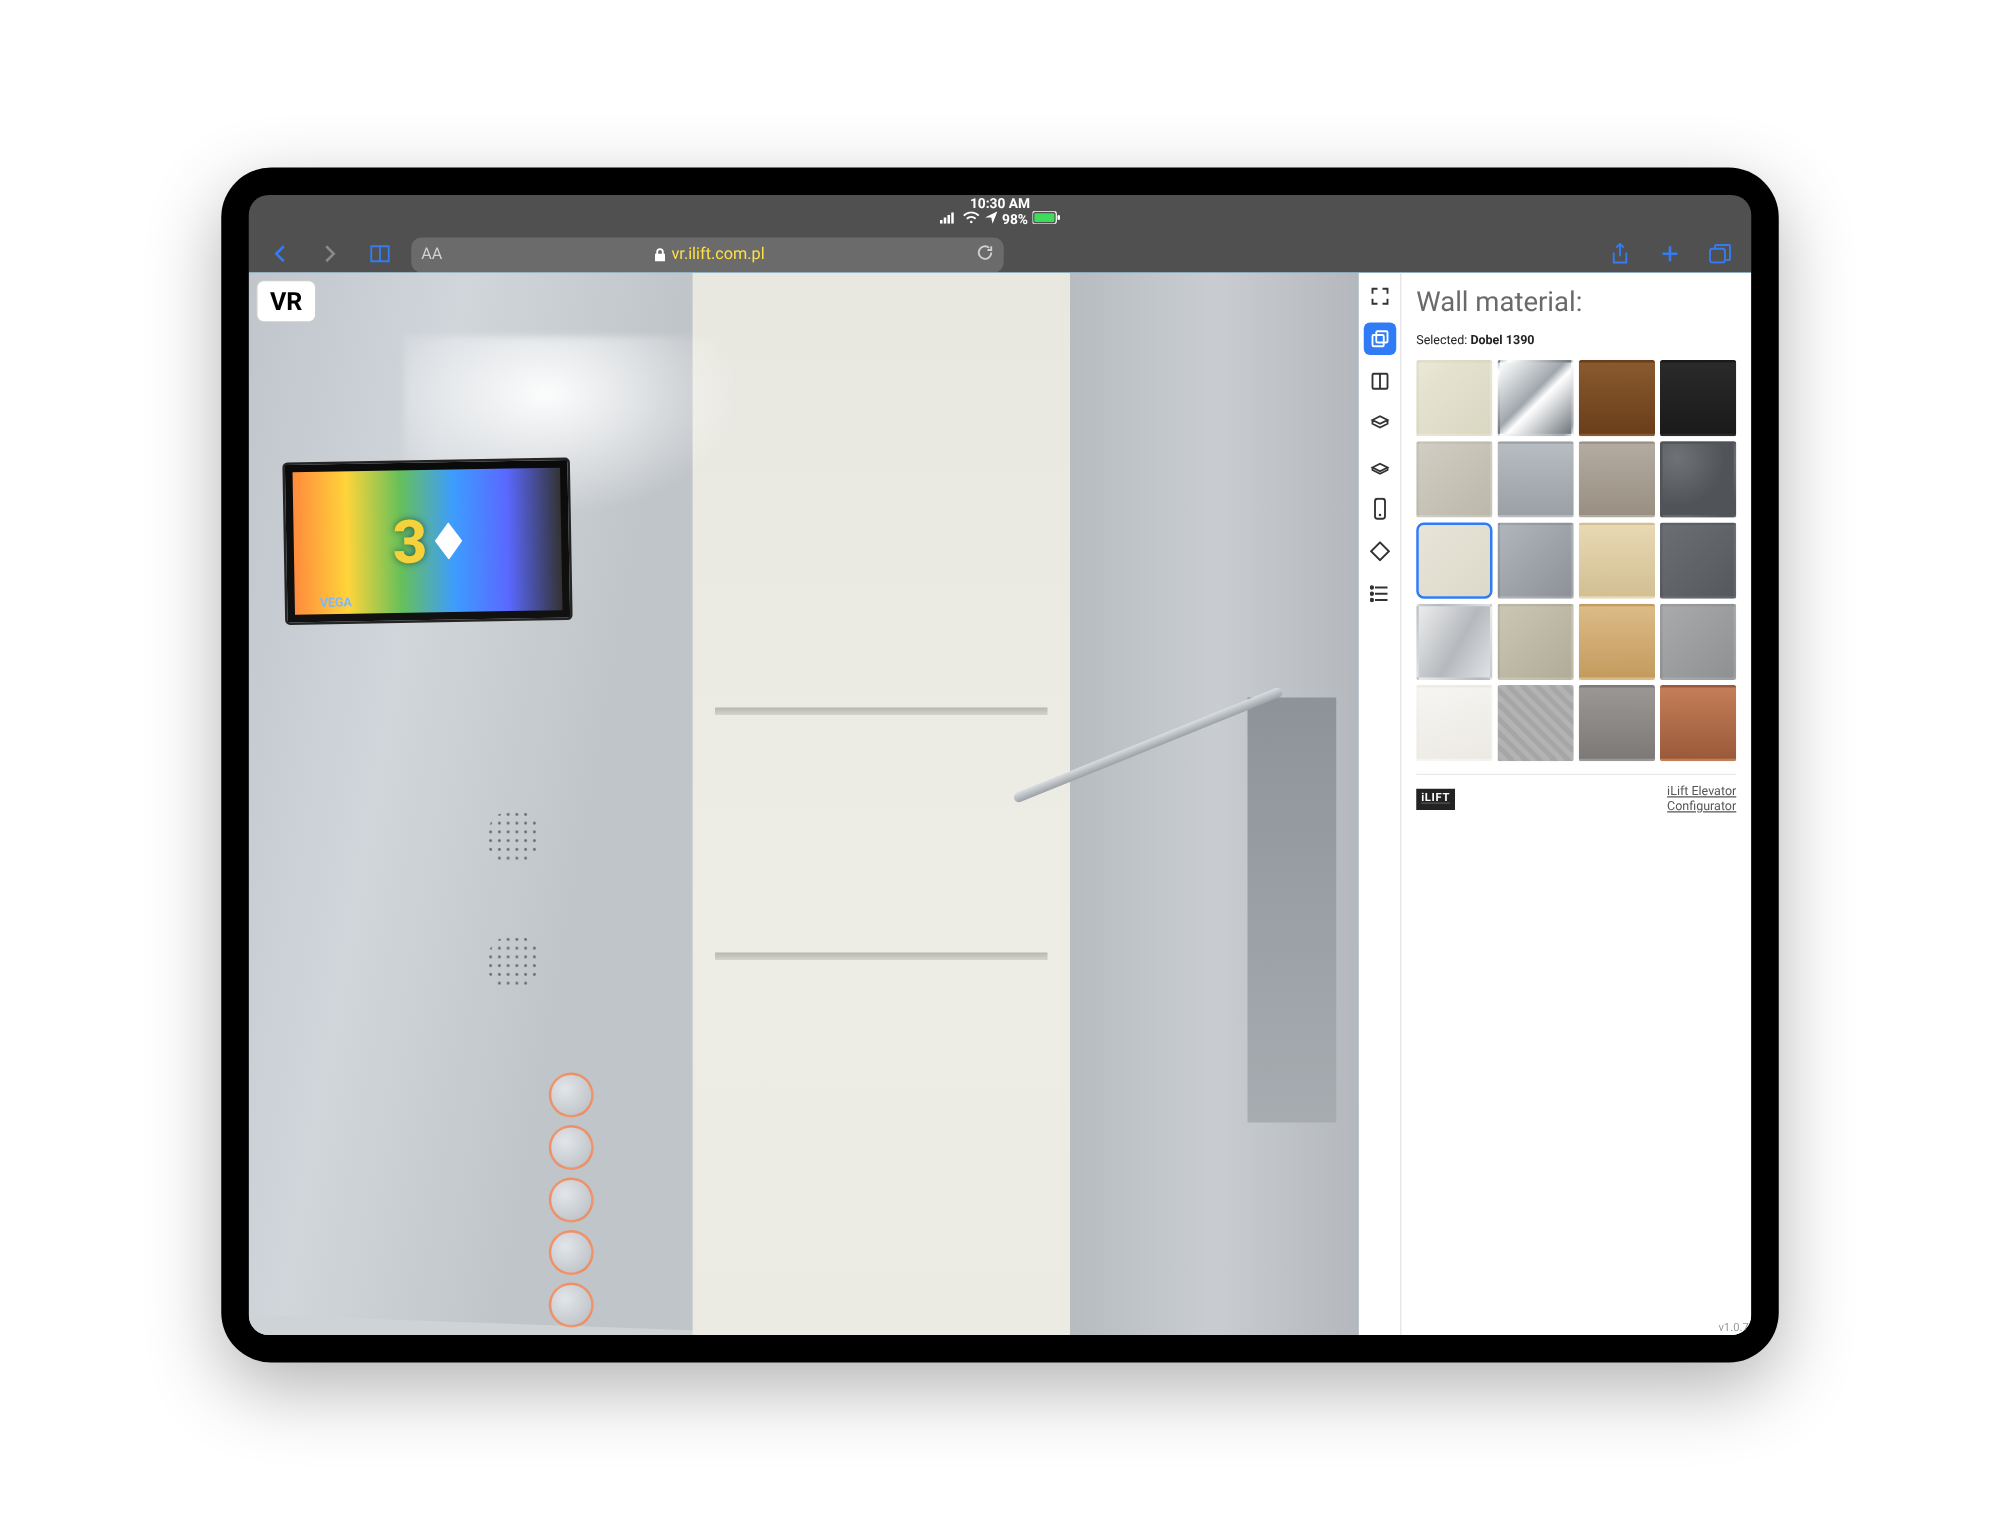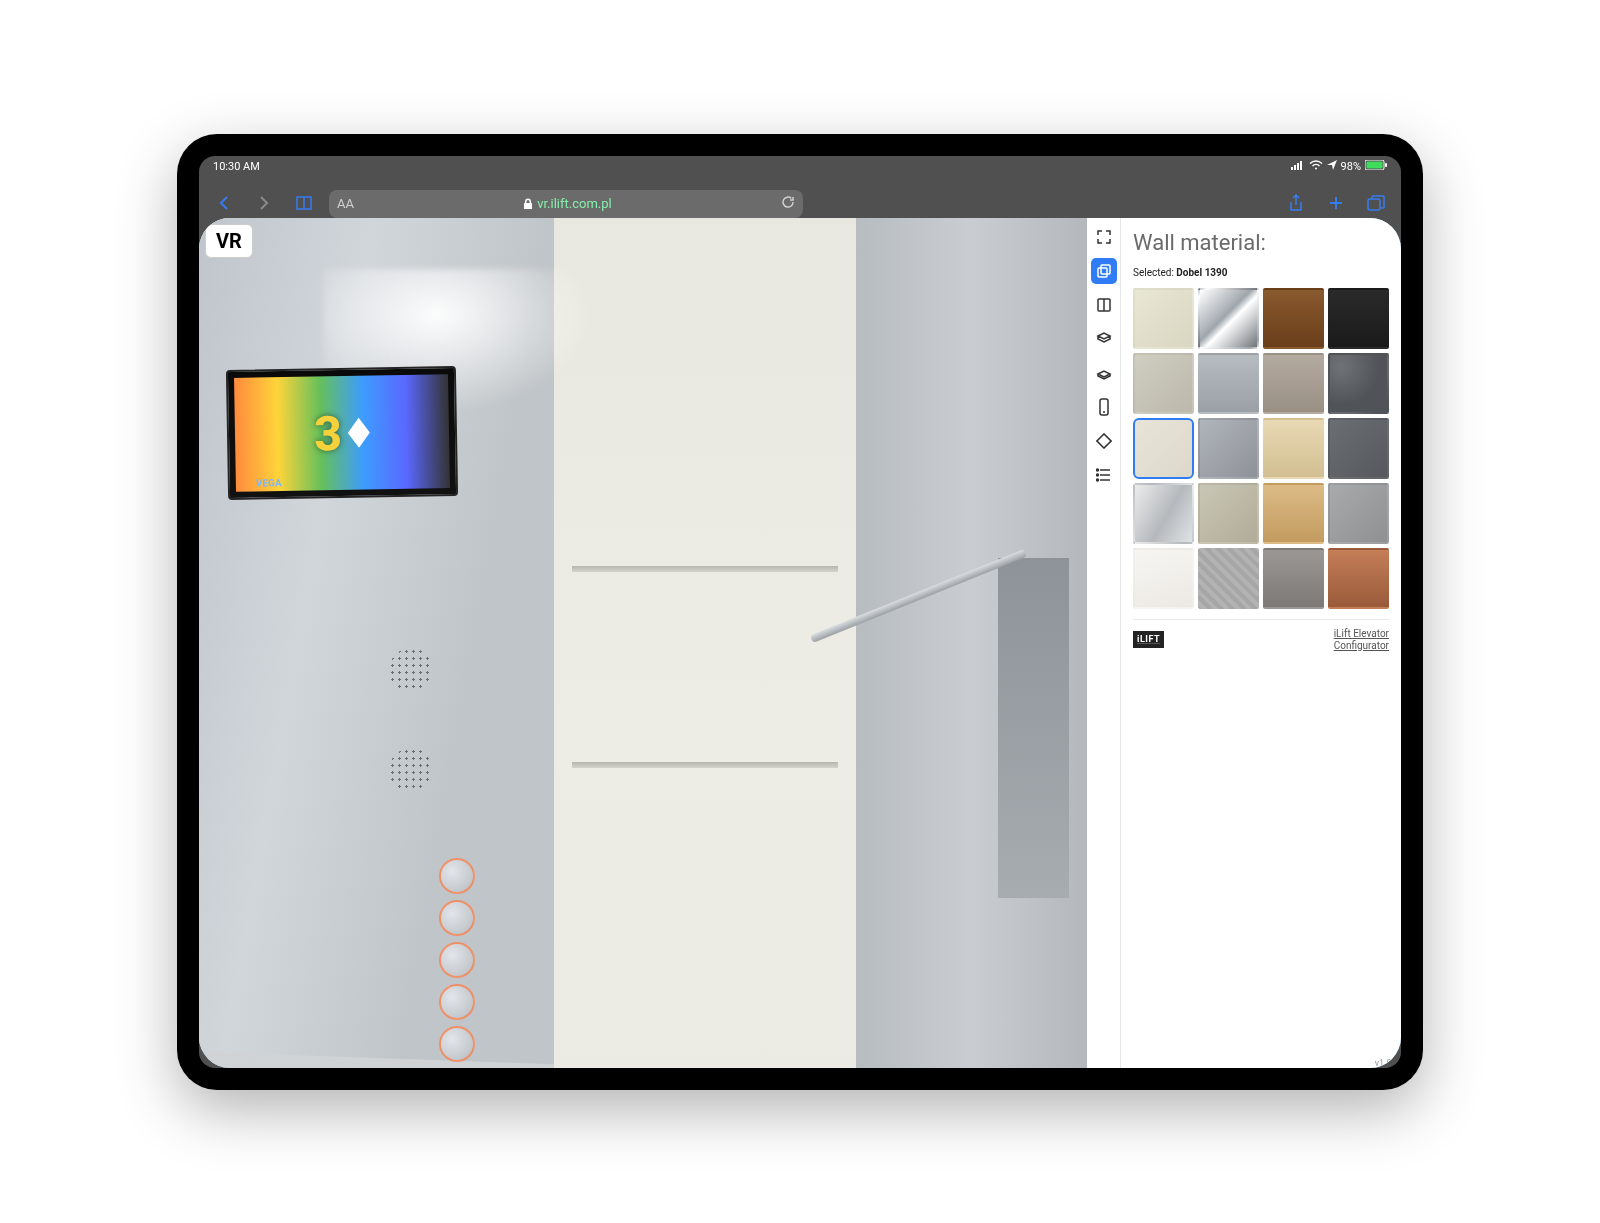--- a/index.html
+++ b/index.html
@@ -30,21 +30,22 @@
   position: relative;
 }
 .status-bar {
   height: 22px;
   display: flex;
   justify-content: space-between;
   align-items: center;
   padding: 0 14px;
   color: #fff;
   font-size: 11px;
-  font-weight: 400;
+  font-weight: 700;
+  flex-direction: column;
 }
 .status-right { display: flex; align-items: flex-end; gap: 4px; }
 .browser-toolbar {
   height: 40px;
   display: flex;
   align-items: flex-end;
   padding: 0 10px;
   gap: 10px;
 }
 .tb-btn {
@@ -64,29 +65,28 @@
   background: #6b6b6b;
   border-radius: 8px;
   margin: 0 auto;
   display: flex;
   align-items: center;
   padding: 0 8px;
   color: #fff;
   font-size: 13px;
 }
 .urlbar .aA { font-size: 13px; color: #d0d0d0; margin-right: auto; }
-.urlbar .addr { margin: 0 auto; display: flex; align-items: center; gap: 4px; color: #86efac; }
+.urlbar .addr { margin: 0 auto; display: flex; align-items: center; gap: 4px; color: #fde047; }
 .urlbar .refresh { margin-left: auto; color: #d0d0d0; }
 .content {
   flex: 1;
   display: flex;
   background: #7dd3fc;
   position: relative;
   overflow: hidden;
-  border-radius: 31px;
 }
 .viewport {
   flex: 1;
   position: relative;
   background: linear-gradient(180deg, #dbe0e4 0%, #cfd3d6 100%);
   overflow: hidden;
 }
 .vr-badge {
   position: absolute;
   top: 6px;

